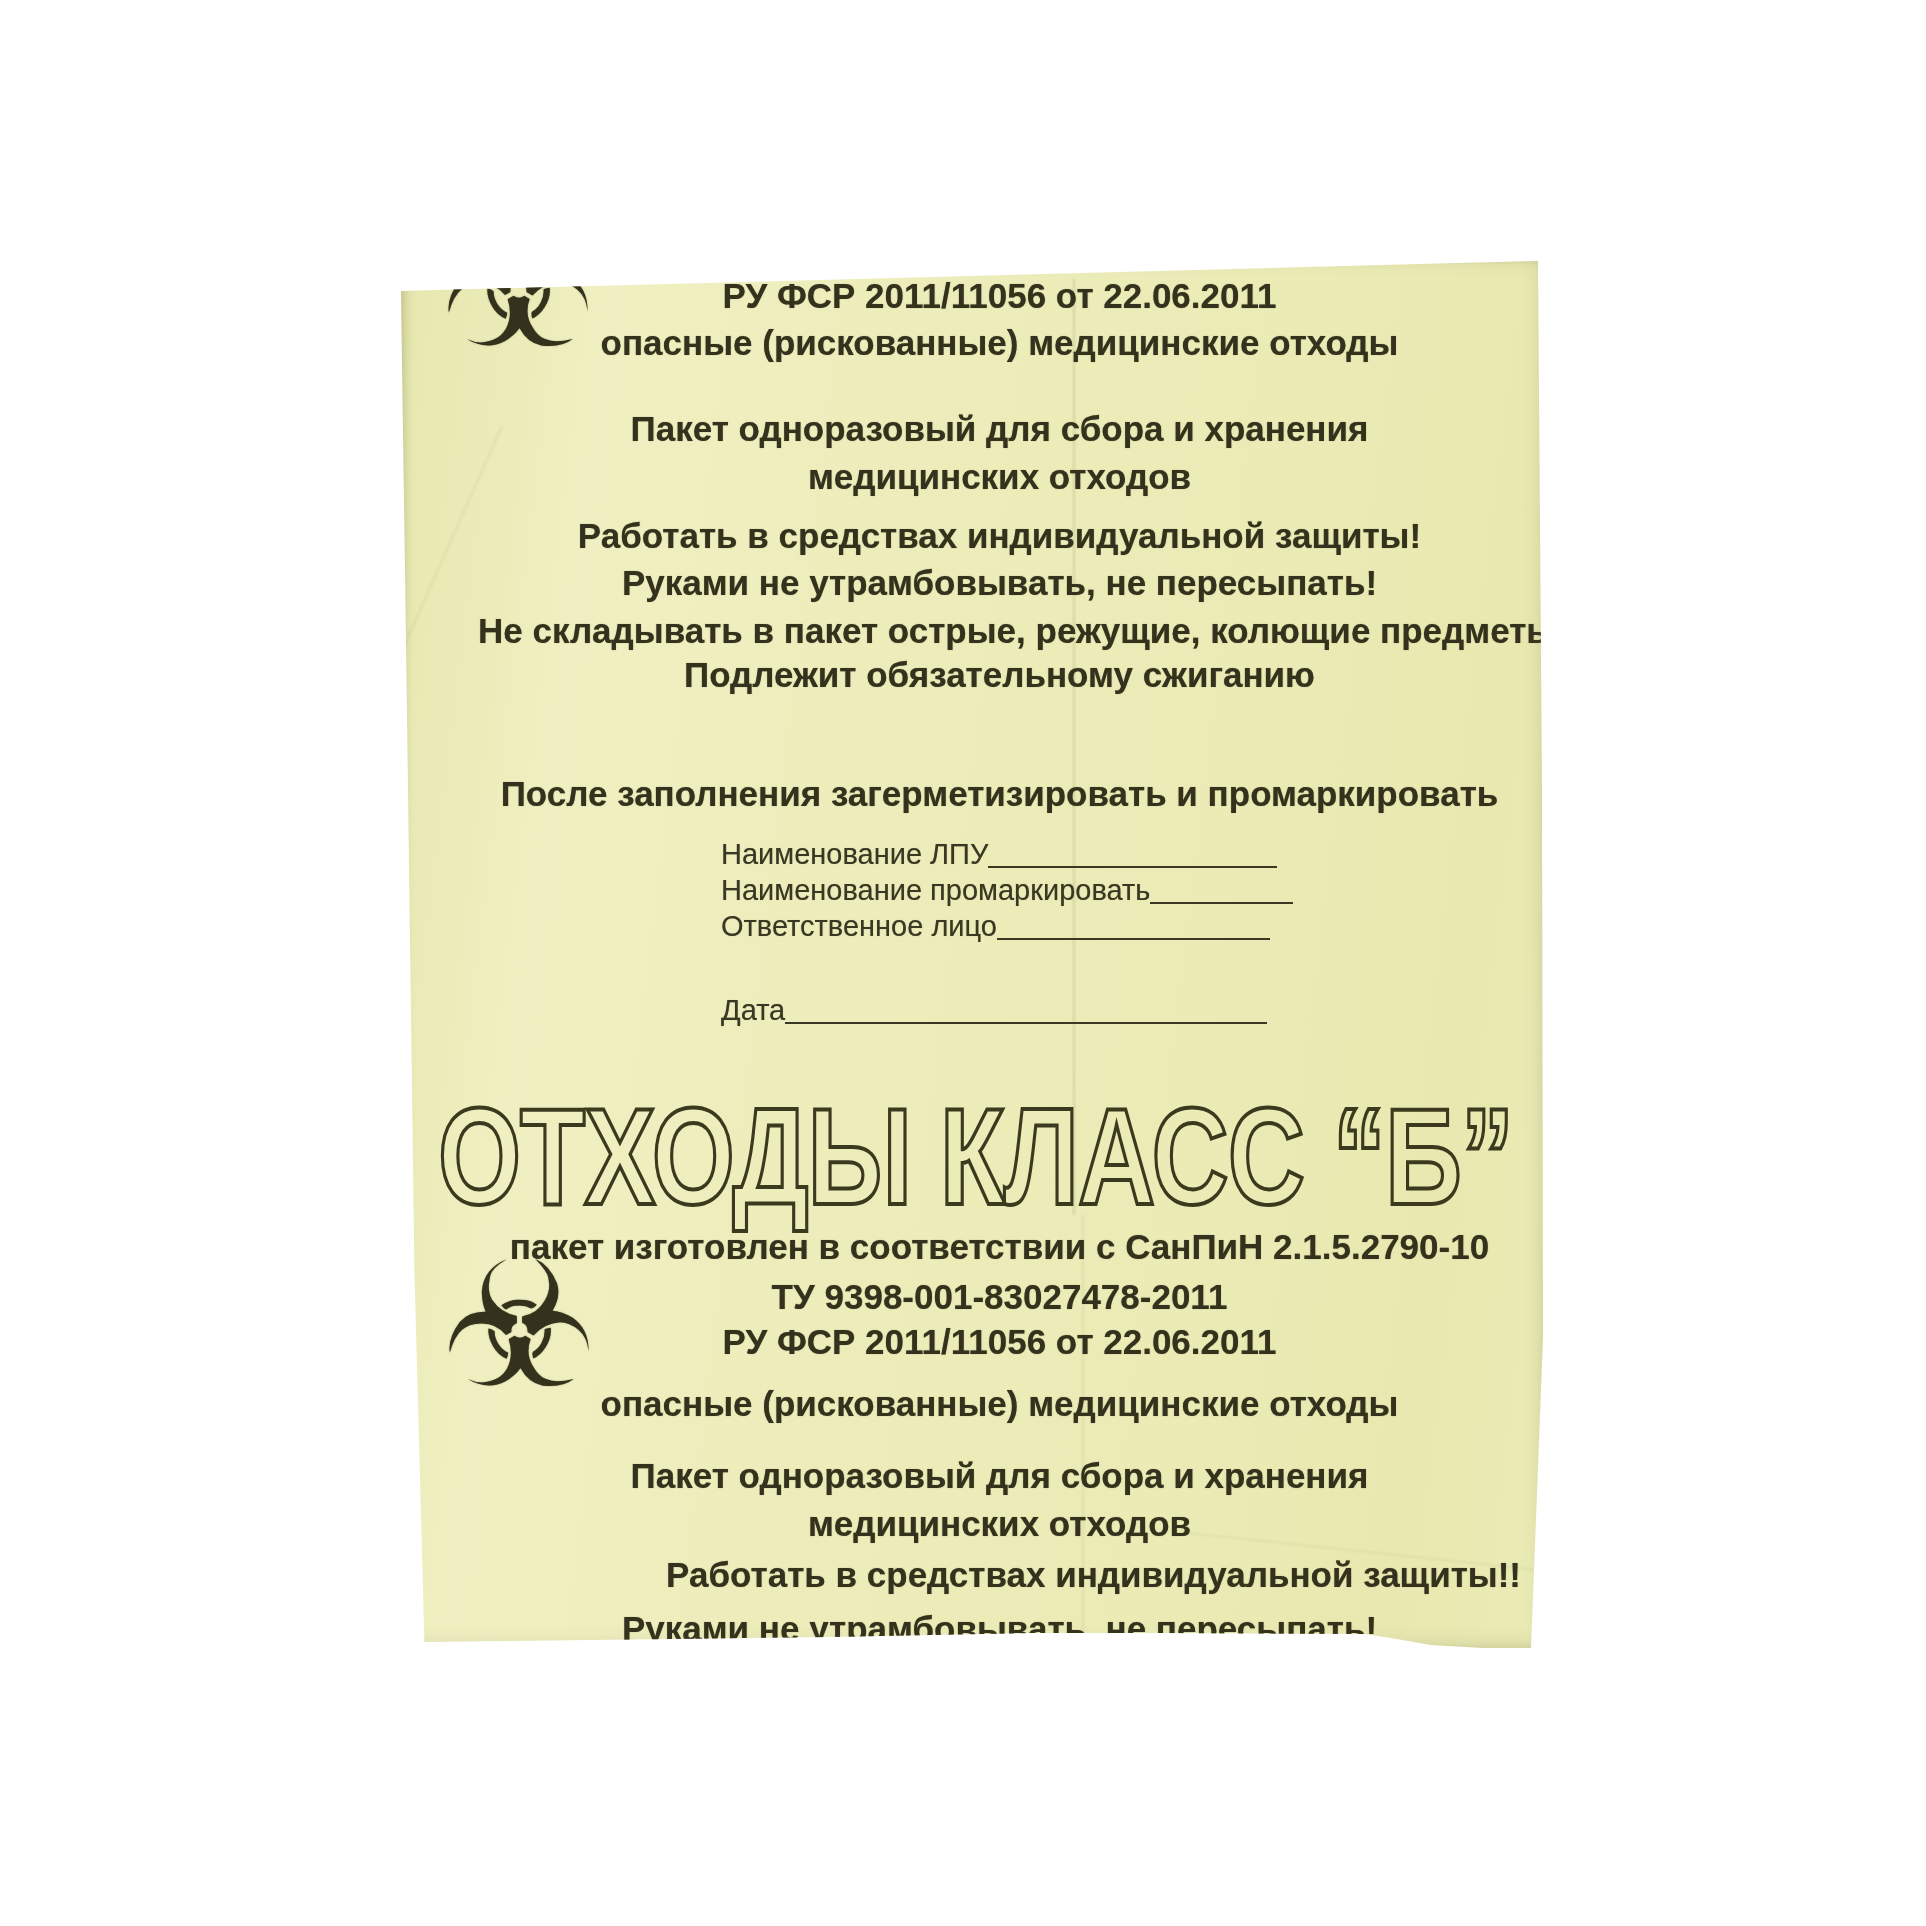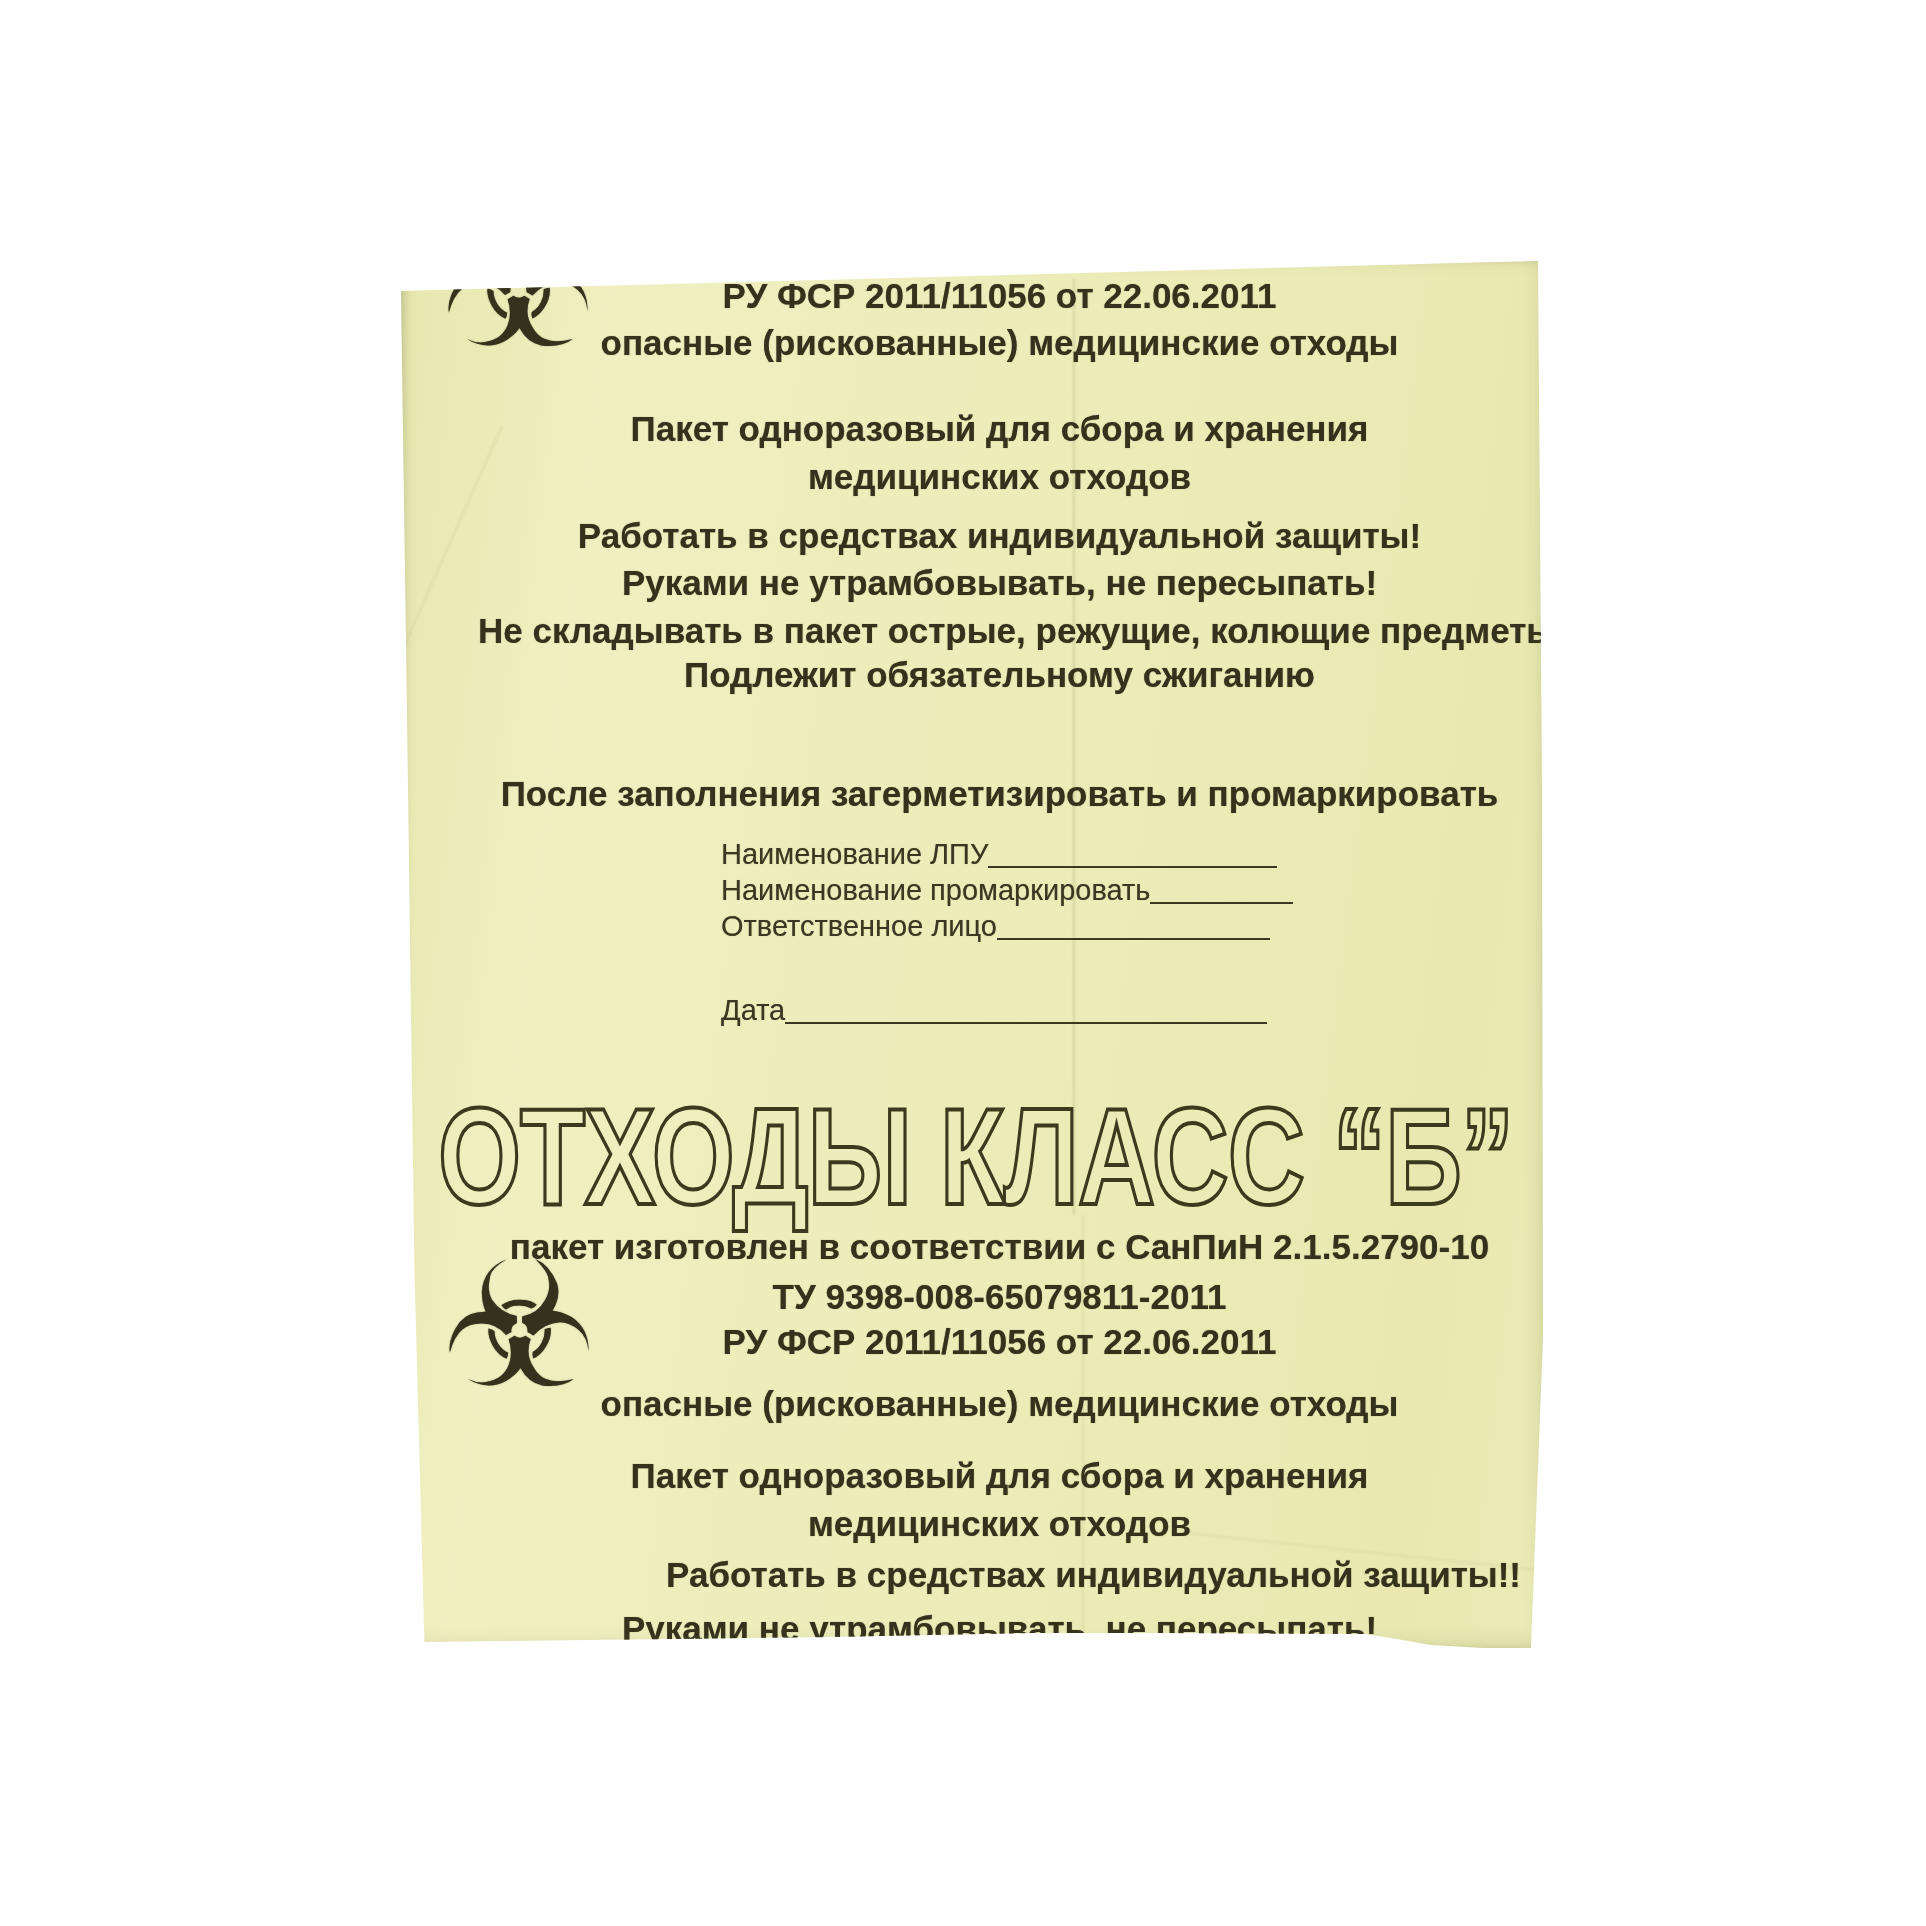--- a/index.html
+++ b/index.html
@@ -112,21 +112,21 @@
       <div class="form-row f3">
         <span>Ответственное лицо</span><span class="u u3"></span>
       </div>
       <div class="form-row f4">
         <span>Дата</span><span class="u u4"></span>
       </div>
 
       <div class="title">ОТХОДЫ КЛАСС “Б”</div>
 
       <div class="line l-sanpin">пакет изготовлен в соответствии с СанПиН 2.1.5.2790-10</div>
-      <div class="line l-tu">ТУ 9398-008-65079811-2011</div>
+      <div class="line l-tu">ТУ 9398-001-83027478-2011</div>
       <div class="line l-ru2">РУ ФСР 2011/11056 от 22.06.2011</div>
 
       <div class="bio bottom">☣</div>
 
       <div class="line l-hz2">опасные (рискованные) медицинские отходы</div>
       <div class="line l-p3">Пакет одноразовый для сбора и хранения</div>
       <div class="line l-p4">медицинских отходов</div>
       <div class="line l-w5">Работать в средствах индивидуальной защиты!!</div>
       <div class="line l-w6">Руками не утрамбовывать, не пересыпать!</div>
 

